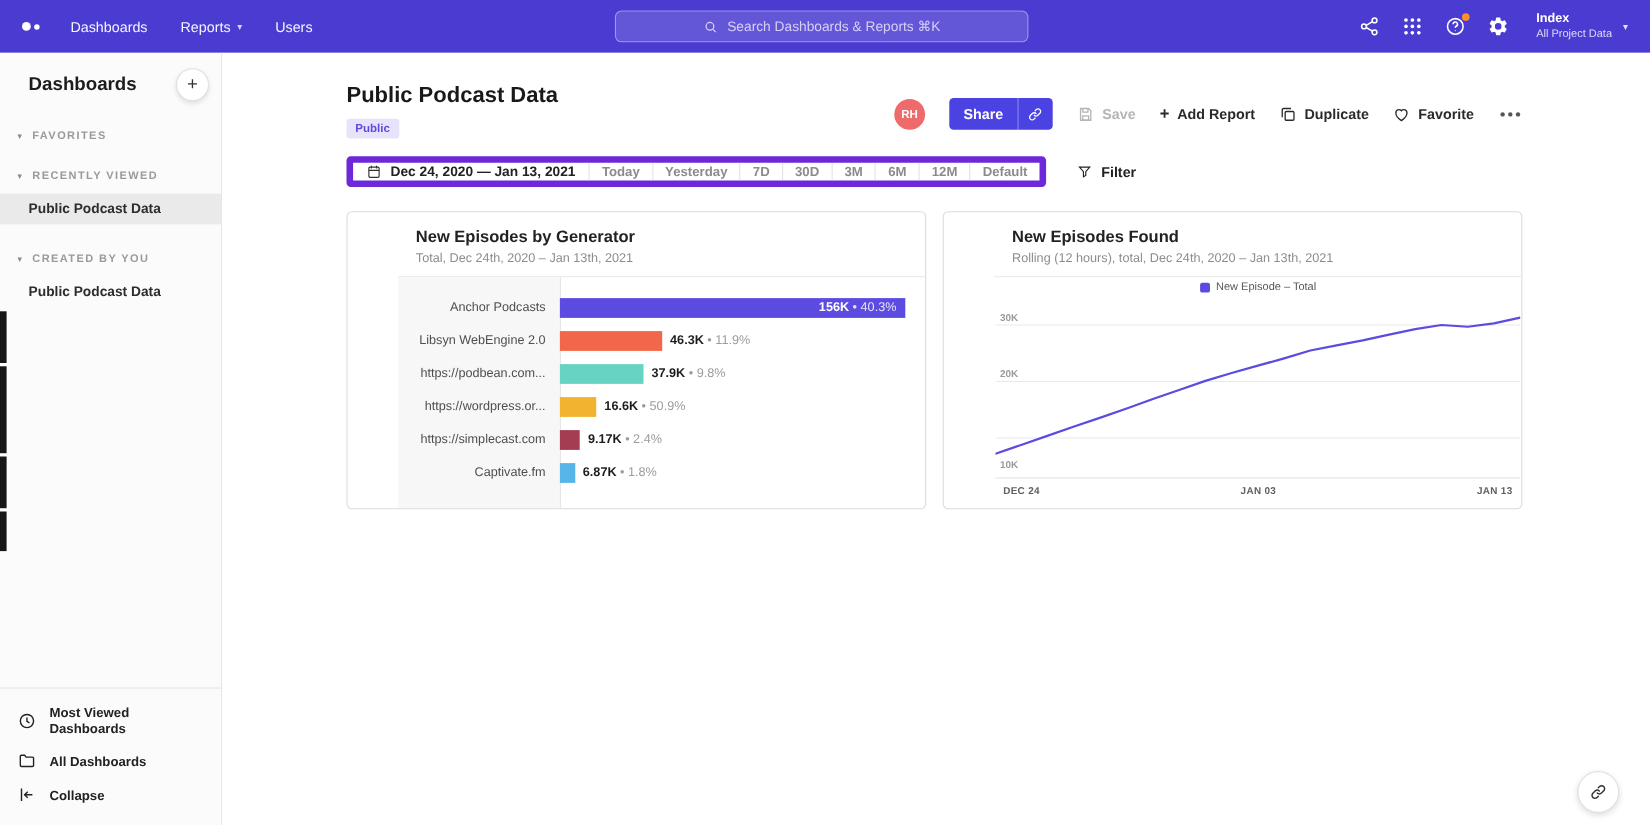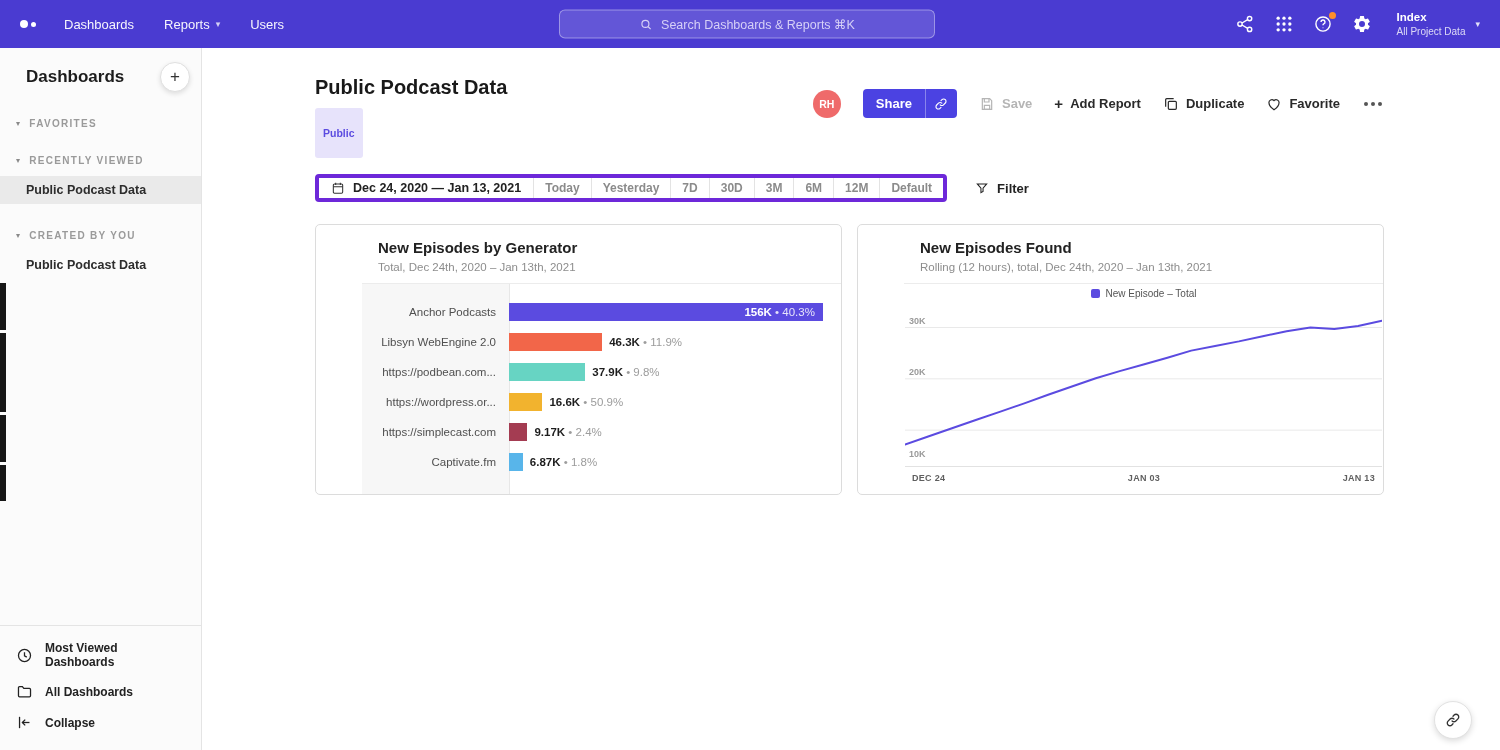--- a/index.html
+++ b/index.html
@@ -52,40 +52,40 @@
   .side-item.selected { background:#eaeaea; }
   .side-footer { position:absolute; left:0; right:0; bottom:0; border-top:1px solid #e4e4e4; padding:8px 0 12px; background:#fbfbfb; }
   .side-foot-item { display:flex; align-items:center; gap:12px; padding:7px 16px; font-size:12px; font-weight:700; color:#222; cursor:pointer; }
   .side-foot-item svg { width:17px; height:17px; flex:0 0 17px; }
 
   
   .main { flex:1; padding:28px 116px 0 113px; position:relative; background:#fff; }
   .header-row { display:flex; justify-content:space-between; align-items:flex-start; }
   .page-title { font-size:20px; font-weight:700; color:#191919; }
   .page-badge { display:inline-block; margin-top:9px; background:#e7e3fb; color:#5b4be0; font-size:10.5px;
-                font-weight:600; padding:19px 8px; border-radius:3px; }
+                font-weight:600; padding:3px 8px; border-radius:3px; }
   .actions { display:flex; align-items:center; gap:22px; margin-top:13px; }
   .avatar { width:28px; height:28px; border-radius:50%; background:#ef6a6a; color:#fff; font-size:10.5px;
             font-weight:700; display:flex; align-items:center; justify-content:center; cursor:pointer; }
   .share-group { display:flex; align-items:stretch; height:29px; border-radius:4px; overflow:hidden; background:#4b42e2; color:#fff; }
   .share-main { display:flex; align-items:center; padding:0 13px; font-size:13px; font-weight:700; cursor:pointer; }
   .share-sep { width:1px; background:rgba(255,255,255,.35); }
   .share-link { width:31px; display:flex; align-items:center; justify-content:center; cursor:pointer; }
   .share-link svg { width:14px; height:14px; }
   .action-btn { display:flex; align-items:center; gap:7px; font-size:13px; font-weight:600; color:#2a2a2a;
                 cursor:pointer; white-space:nowrap; }
   .action-btn svg { width:16px; height:16px; }
   .action-btn.disabled { color:#b5b5b5; cursor:default; }
   .plus-glyph { font-size:15px; font-weight:600; line-height:1; }
   .more-dots { display:flex; gap:3px; cursor:pointer; padding:6px 2px; }
   .more-dots i { width:4px; height:4px; border-radius:50%; background:#555; }
 
   
   .toolbar-row { display:flex; align-items:center; gap:28px; margin-top:16px; }
-  .seg-group { display:inline-flex; align-items:stretch; height:28px; border:4px solid #6d28d9; border-radius:4px;
+  .seg-group { display:inline-flex; align-items:stretch; height:28px; border:6px solid #6d28d9; border-radius:4px;
                background:#fff; overflow:hidden; }
   .seg-date { display:flex; align-items:center; gap:8px; padding:0 12px; font-size:12.5px; font-weight:700;
               color:#222; cursor:pointer; }
   .seg-date svg { width:14px; height:14px; color:#333; }
   .preset-btn { border:none; border-left:1px solid #e3e3e3; background:transparent; padding:0 11px; font-size:12px;
                 font-weight:600; color:#8b8b8b; cursor:pointer; font-family:inherit; }
   .filter-btn { display:flex; align-items:center; gap:8px; font-size:13px; font-weight:700; color:#222; cursor:pointer; }
   .filter-btn svg { width:14px; height:14px; }
 
   

